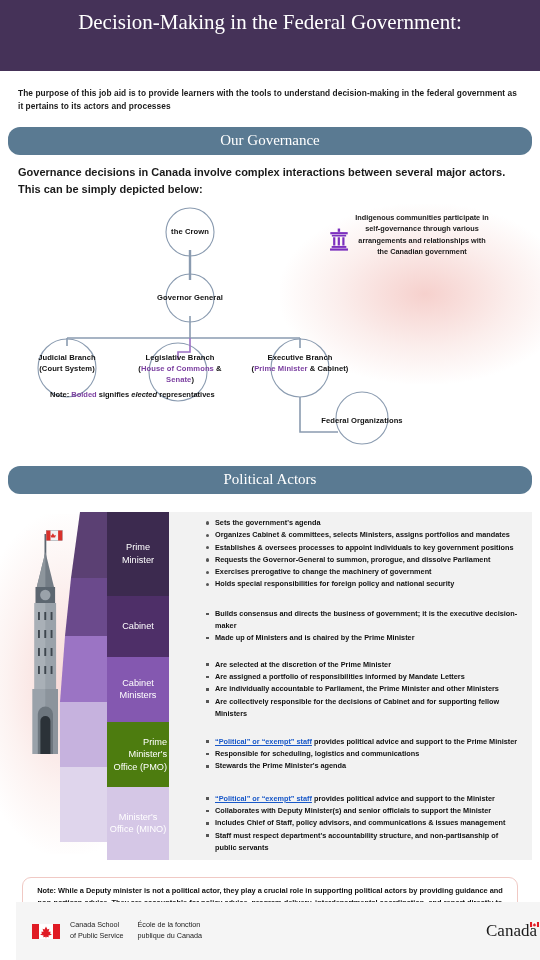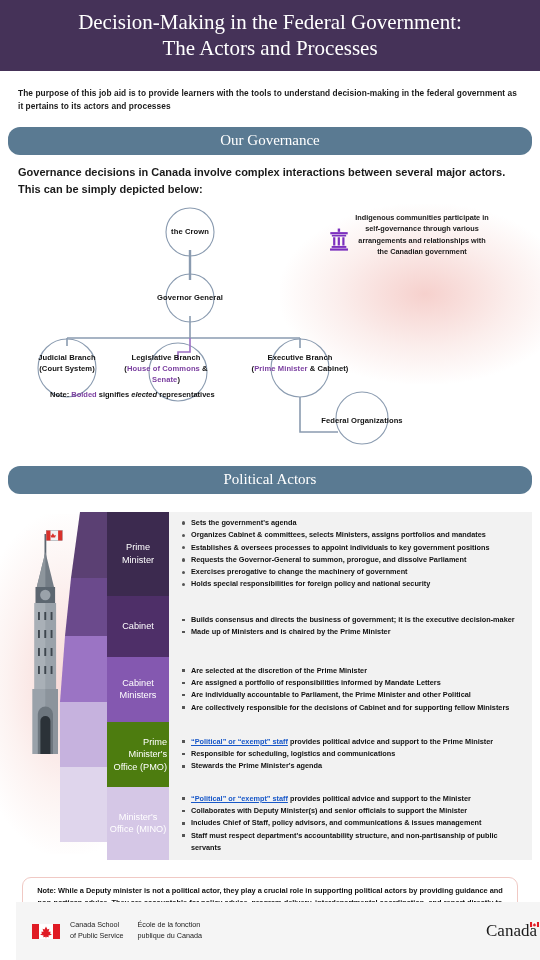--- a/index.html
+++ b/index.html
@@ -183,20 +183,21 @@
     line-height: 1.35;
     padding: 0 2px;
     box-sizing: border-box;
   }
   .row-body {
     flex: 1;
     padding: 5px 12px 5px 10px;
     box-sizing: border-box;
     display: flex;
     align-items: center;
+    margin-left: 24px;
   }
   .row-body ul {
     margin: 0;
     padding-left: 12px;
     list-style: none;
   }
   .row-body li {
     position: relative;
     font-size: 7.3px;
     font-weight: bold;
@@ -267,21 +268,20 @@
     top: 1px;
     width: 9px;
     height: 5px;
   }
 </style>
 </head>
 <body>
 
 <div class="title-banner">
   <span class="title-line">Decision-Making in the Federal Government:</span>
-  <span class="title-line">The Actors and Processes</span>
 </div>
 
 <div class="intro">The purpose of this job aid is to provide learners with the tools to understand decision-making in the federal government as it pertains to its actors and processes</div>
 
 <div class="section-band">Our Governance</div>
 <div class="subintro">Governance decisions in Canada involve complex interactions between several major actors. This can be simply depicted below:</div>
 
 <div class="gov-wrap">
   <div class="gov-glow"></div>
 
@@ -312,21 +312,21 @@
 
   <div class="node-label" style="left:150px; top:26px; width:80px;">the Crown</div>
 
   <div class="node-label" style="left:140px; top:92px; width:100px;">Governor General</div>
 
   <div class="node-label" style="left:17px; top:152px; width:100px;">
     <div>Judicial Branch</div>
     <div class="sub">(Court System)</div>
   </div>
 
-  <div class="node-label" style="left:110px; top:152px; width:112px;">
+  <div class="node-label" style="left:124px; top:152px; width:112px;">
     <div>Legislative Branch</div>
     <div class="sub"><span>(</span><span class="purple">House of Commons</span><span> &amp; </span><span class="purple">Senate</span><span>)</span></div>
   </div>
 
   <div class="node-label" style="left:240px; top:152px; width:120px;">
     <div>Executive Branch</div>
     <div class="sub"><span>(</span><span class="purple">Prime Minister</span><span> &amp; Cabinet)</span></div>
   </div>
 
   <div class="node-label" style="left:307px; top:215px; width:110px;">Federal Organizations</div>
@@ -428,21 +428,21 @@
     </div>
 
     <div class="row" style="height:65px;">
       <div class="row-label" style="background:#8458b0;">
         <span>Cabinet Ministers</span>
       </div>
       <div class="row-body">
         <ul>
           <li>Are selected at the discretion of the Prime Minister</li>
           <li>Are assigned a portfolio of responsibilities informed by Mandate Letters</li>
-          <li>Are individually accountable to Parliament, the Prime Minister and other Political</li>
+          <li>Are individually accountable to Parliament, the Prime Minister and other Ministers</li>
           <li>Are collectively responsible for the decisions of Cabinet and for supporting fellow Ministers</li>
         </ul>
       </div>
     </div>
 
     <div class="row" style="height:65px;">
       <div class="row-label" style="background:#4d7c0f;text-align:right;">
         <span>Prime Minister's Office (PMO)</span>
       </div>
       <div class="row-body">

